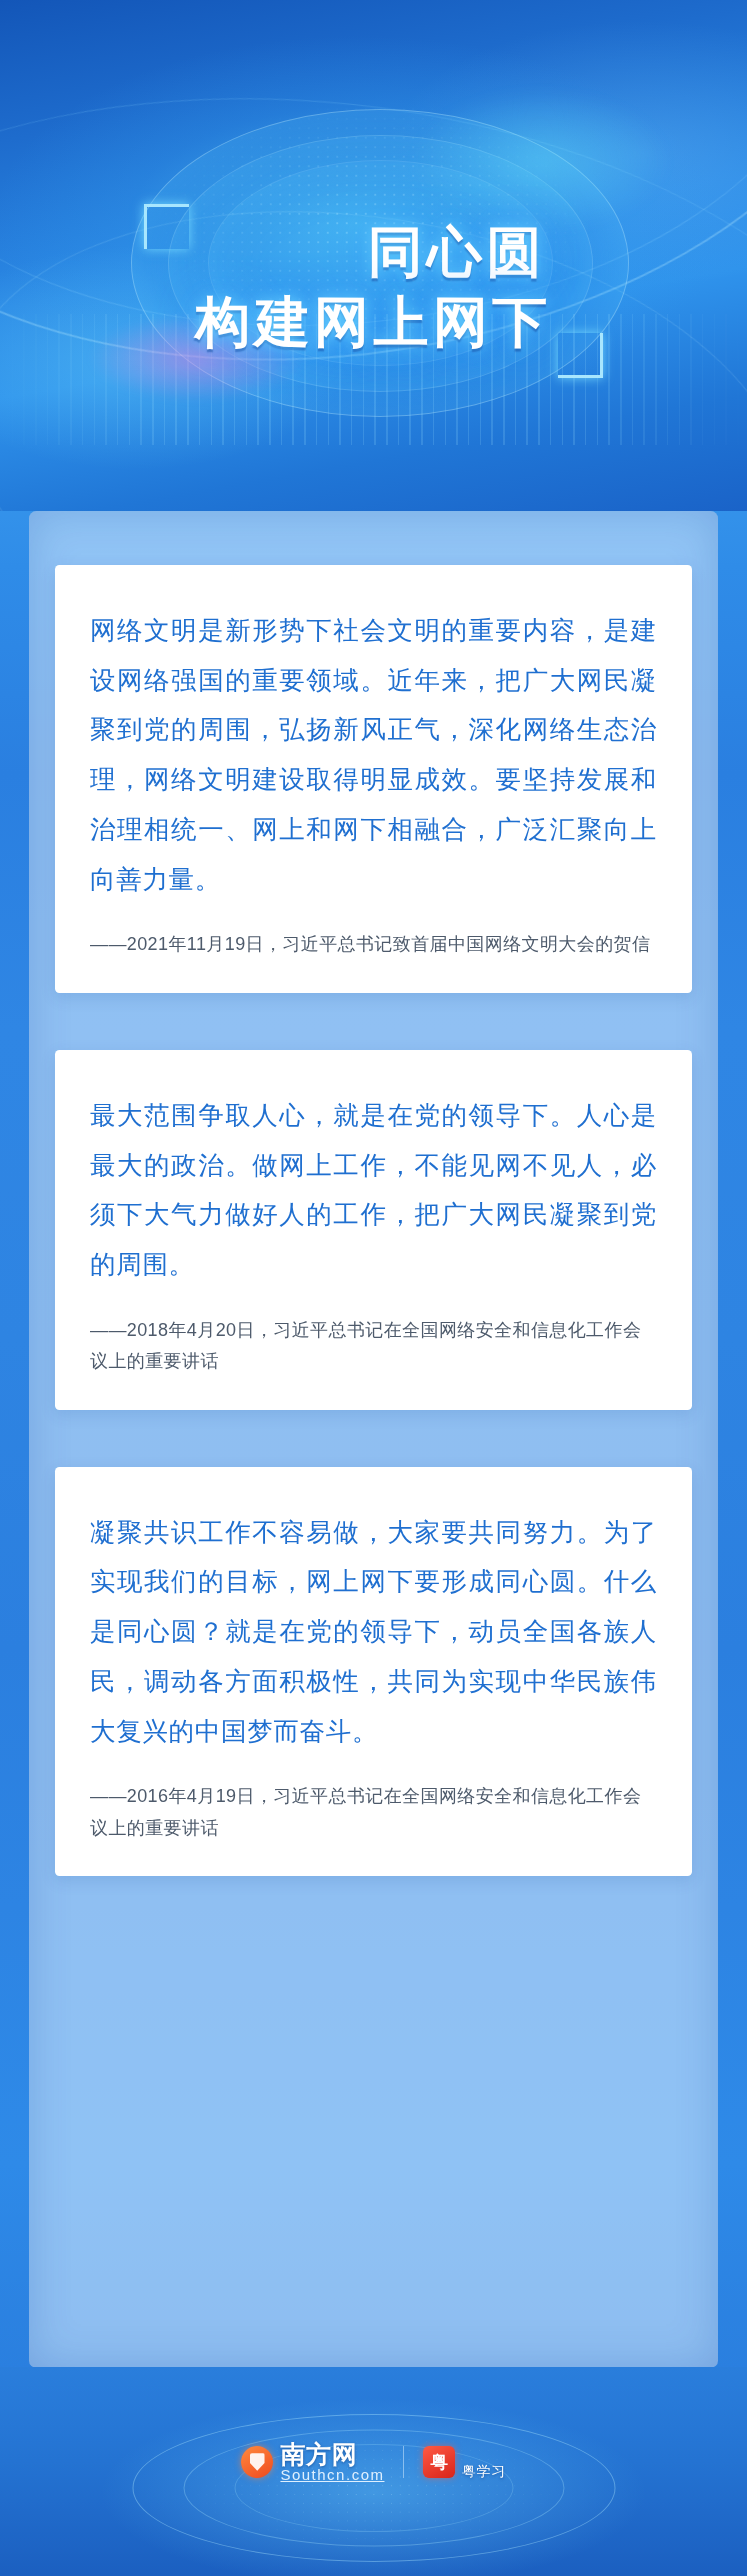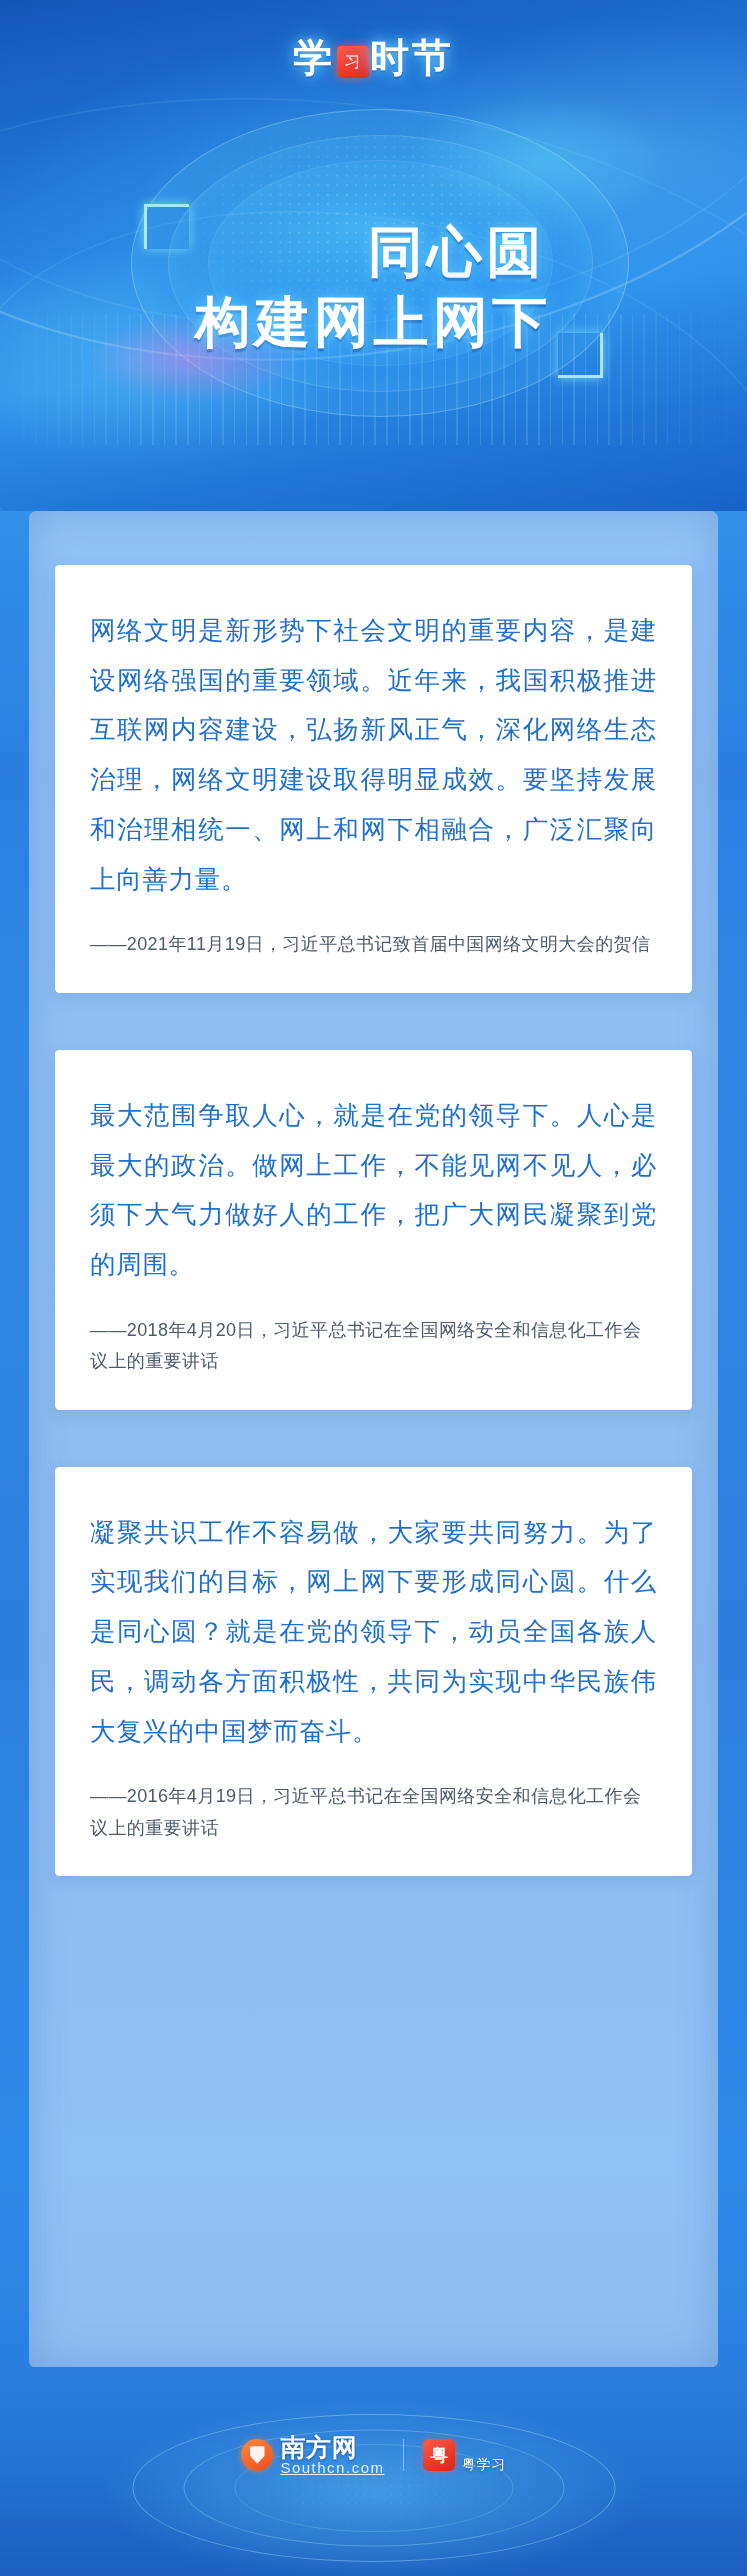--- a/index.html
+++ b/index.html
@@ -229,21 +229,21 @@
     position: absolute; inset: 0;
     background-image: radial-gradient(rgba(200,245,255,0.5) 0.7px, transparent 0.9px);
     background-size: 8.8px 8.8px;
     -webkit-mask-image: radial-gradient(ellipse 263px 88px at 50% 58%, #000 10%, transparent 75%);
     mask-image: radial-gradient(ellipse 263px 88px at 50% 58%, #000 10%, transparent 75%);
     opacity: 0.5;
   }
   .footer-logos {
     position: absolute;
     left: 0; right: 0;
-    top: 67px;
+    top: 74px;
     display: flex;
     justify-content: center;
     align-items: center;
     gap: 19px;
     z-index: 3;
   }
   .logo-southcn {
     display: flex;
     align-items: center;
     gap: 7.3px;
@@ -318,37 +318,34 @@
     <div class="hero-swoosh sw3"></div>
     <div class="hero-swoosh sw4"></div>
     <div class="hero-ring"></div>
     <div class="hero-ring r2"></div>
     <div class="hero-ring r3"></div>
     <div class="hero-dots"></div>
     <div class="hero-bars"></div>
     <div class="glow-pink"></div>
     <div class="glow-cyan"></div>
 
-    <div class="brand">
-      <span class="brand-text">学</span><span class="brand-seal">习</span><span class="brand-text">时节</span>
-    </div>
 
     <div class="headline-wrap">
       <div class="headline-frame">
         <div class="headline-line l2">同心圆</div>
         <div class="headline-line l1">构建网上网下</div>
       </div>
     </div>
   </div>
 
   <div class="panel">
     <div class="cards-inner">
 
       <div class="card">
-        <div class="quote">网络文明是新形势下社会文明的重要内容，是建设网络强国的重要领域。近年来，我国积极推进互联网内容建设，弘扬新风正气，深化网络生态治理，网络文明建设取得明显成效。要坚持发展和治理相统一、网上和网下相融合，广泛汇聚向上向善力量。</div>
+        <div class="quote">网络文明是新形势下社会文明的重要内容，是建设网络强国的重要领域。近年来，把广大网民凝聚到党的周围，弘扬新风正气，深化网络生态治理，网络文明建设取得明显成效。要坚持发展和治理相统一、网上和网下相融合，广泛汇聚向上向善力量。</div>
         <div class="source">——2021年11月19日，习近平总书记致首届中国网络文明大会的贺信</div>
       </div>
 
       <div class="card">
         <div class="quote">最大范围争取人心，就是在党的领导下。人心是最大的政治。做网上工作，不能见网不见人，必须下大气力做好人的工作，把广大网民凝聚到党的周围。</div>
         <div class="source">——2018年4月20日，习近平总书记在全国网络安全和信息化工作会议上的重要讲话</div>
       </div>
 
       <div class="card">
         <div class="quote">凝聚共识工作不容易做，大家要共同努力。为了实现我们的目标，网上网下要形成同心圆。什么是同心圆？就是在党的领导下，动员全国各族人民，调动各方面积极性，共同为实现中华民族伟大复兴的中国梦而奋斗。</div>

